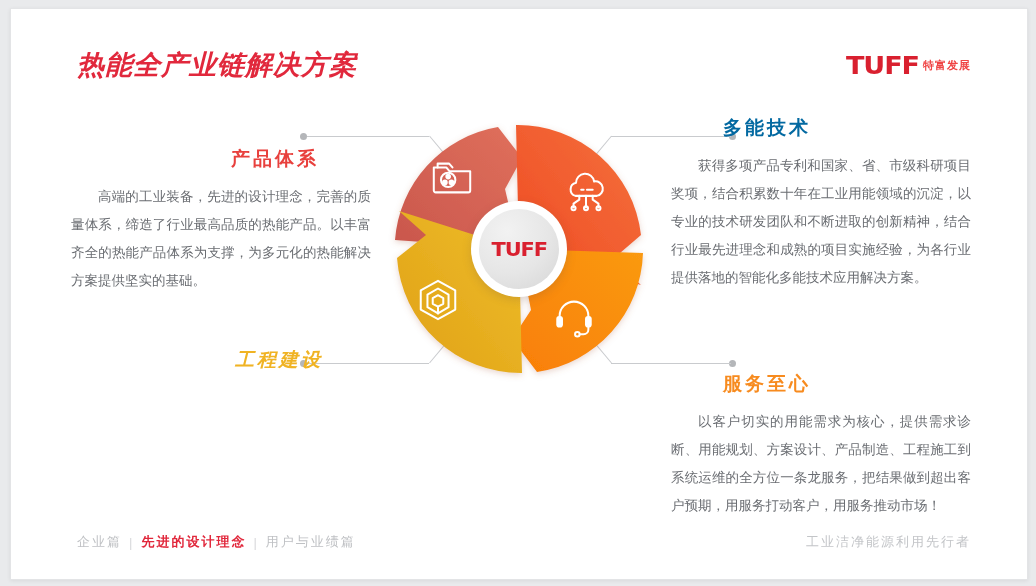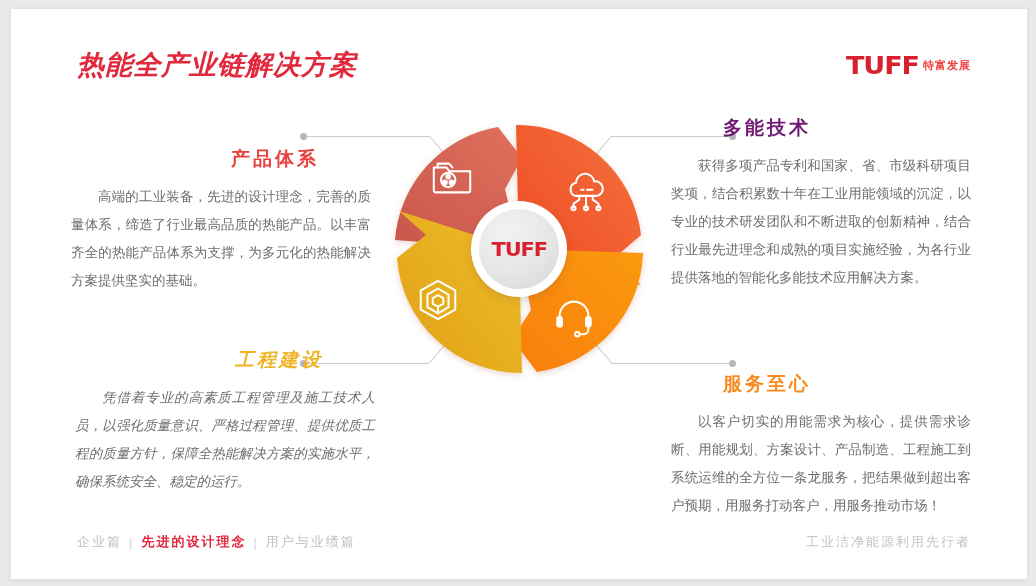--- a/index.html
+++ b/index.html
@@ -218,27 +218,26 @@
     <div class="conn-line" style="left:600px; top:354px; width:120px;"></div>
     <div class="conn-diag" style="left:600px; top:354px; height:36px; transform: rotate(140deg);"></div>
   </div>
 
   <div class="block block-tl">
     <div class="block-head" style="color:#e8403d;">产品体系</div>
     <div class="block-body">高端的工业装备，先进的设计理念，完善的质量体系，缔造了行业最高品质的热能产品。以丰富齐全的热能产品体系为支撑，为多元化的热能解决方案提供坚实的基础。</div>
   </div>
 
   <div class="block block-tr">
-    <div class="block-head" style="color:#701a75;">多能技术</div>
+    <div class="block-head" style="color:#0369a1;">多能技术</div>
     <div class="block-body">获得多项产品专利和国家、省、市级科研项目奖项，结合积累数十年在工业用能领域的沉淀，以专业的技术研发团队和不断进取的创新精神，结合行业最先进理念和成熟的项目实施经验，为各行业提供落地的智能化多能技术应用解决方案。</div>
   </div>
 
   <div class="block block-bl">
     <div class="block-head" style="color:#f0b323;">工程建设</div>
-    <div class="block-body">凭借着专业的高素质工程管理及施工技术人员，以强化质量意识、严格过程管理、提供优质工程的质量方针，保障全热能解决方案的实施水平，确保系统安全、稳定的运行。</div>
   </div>
 
   <div class="block block-br">
     <div class="block-head" style="color:#f78b1f;">服务至心</div>
     <div class="block-body">以客户切实的用能需求为核心，提供需求诊断、用能规划、方案设计、产品制造、工程施工到系统运维的全方位一条龙服务，把结果做到超出客户预期，用服务打动客户，用服务推动市场！</div>
   </div>
 
   <div id="donut">
 
     <svg width="268" height="268" viewBox="0 0 268 268">

